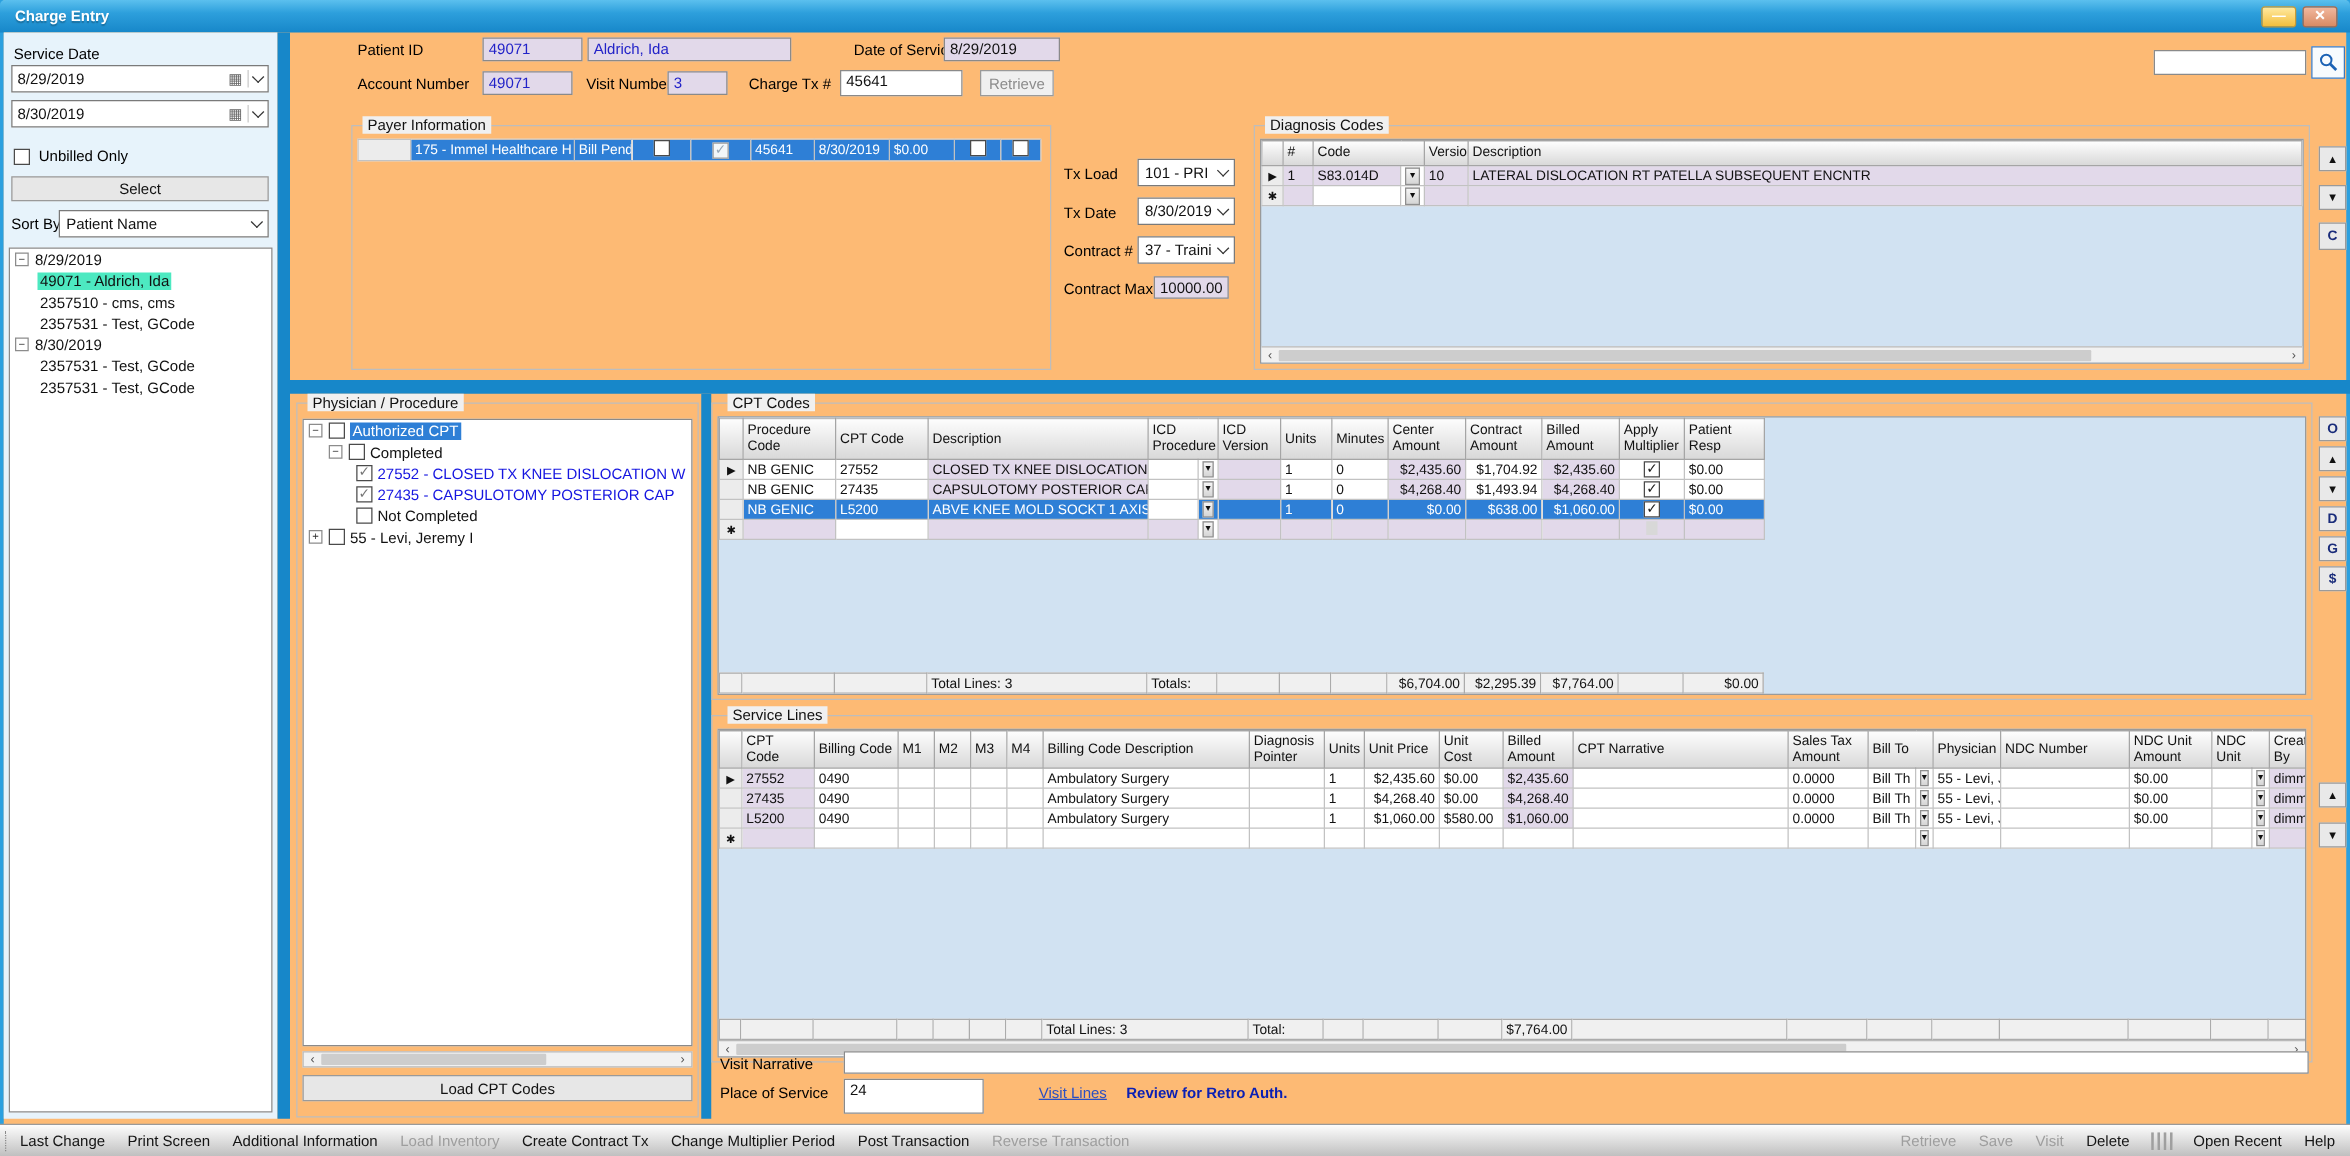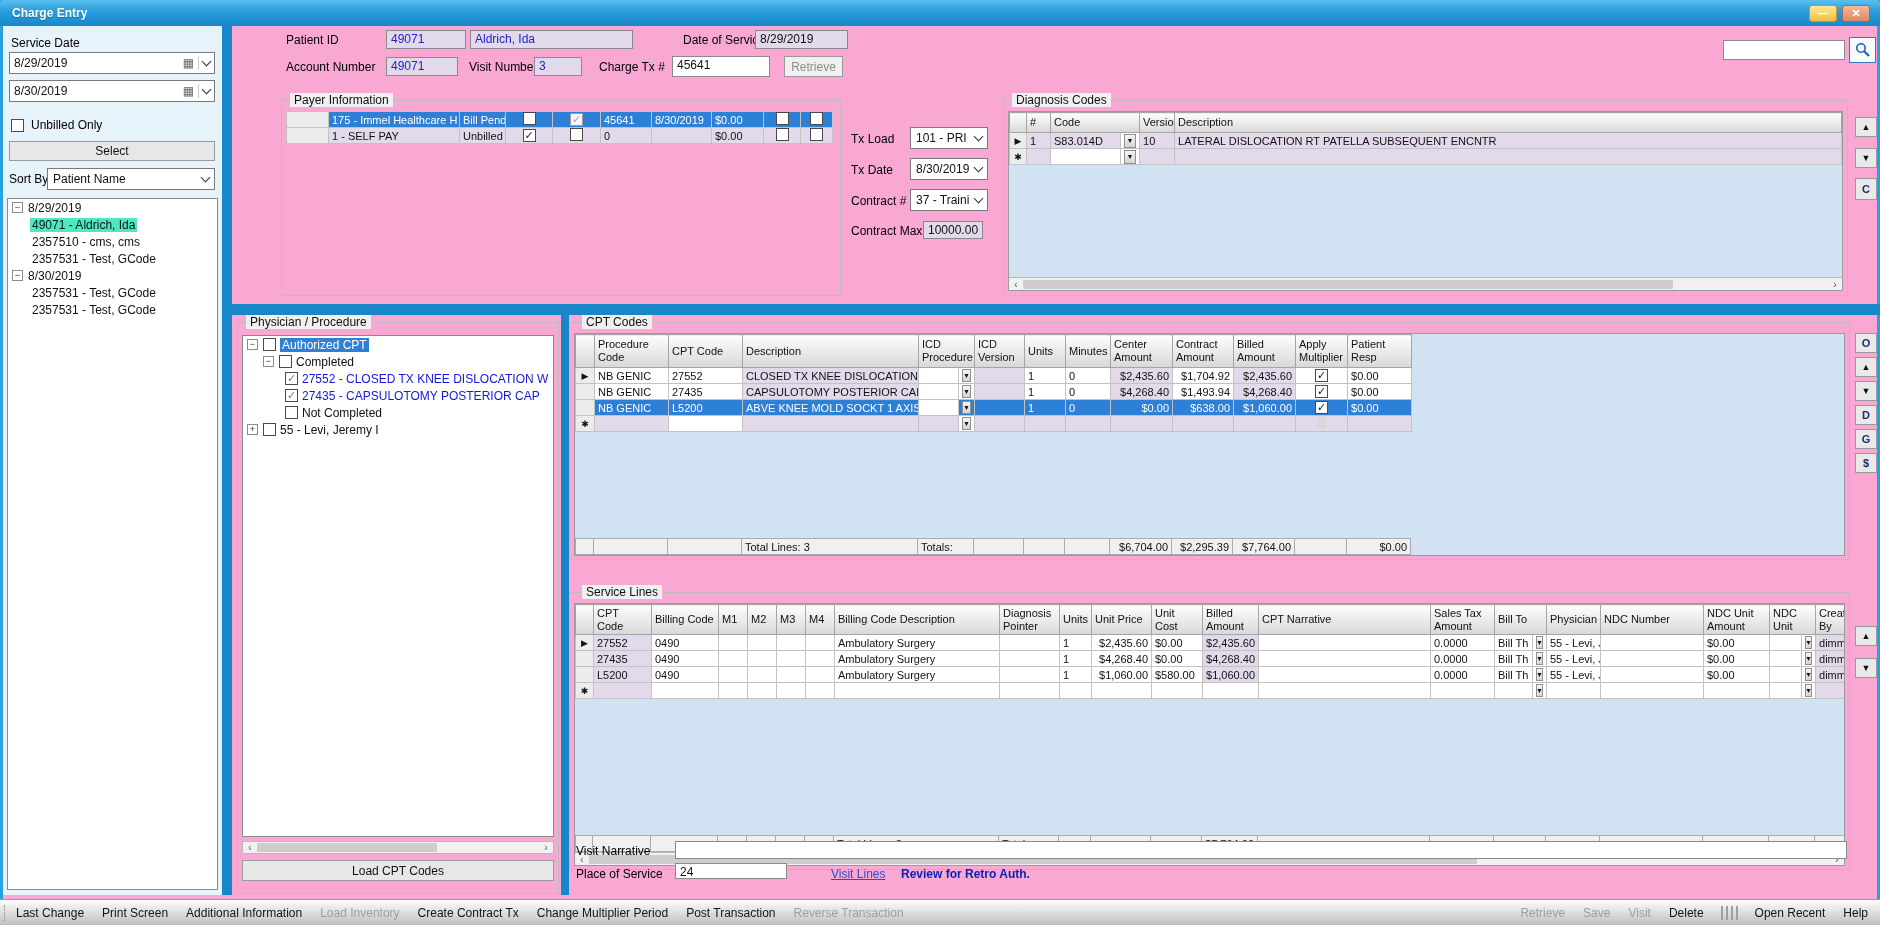--- a/index.html
+++ b/index.html
@@ -1,18 +1,18 @@
 <!DOCTYPE html>
 <html><head>
 <meta charset="utf-8">
 <style>
 * { margin:0; padding:0; box-sizing:border-box; }
 html,body { width:1880px; height:925px; }
 body { font-family:"Liberation Sans", sans-serif; font-size:12px; color:#111; background:#F0F0F0; position:relative; overflow:hidden; }
-.window { position:absolute; inset:0; border:3px solid #2BA0DF; border-top:none; background:#f9a8d4; }
+.window { position:absolute; inset:0; border:3px solid #2BA0DF; border-top:none; background:#fdba74; }
 
 .titlebar { position:absolute; left:-3px; top:0; width:1880px; height:26px;
   background:linear-gradient(180deg,#5BC0EE 0%,#2D9FDC 40%,#1787C9 100%);
   border-radius:4px 4px 0 0; display:flex; align-items:center; }
 .title-text { color:#fff; font-weight:bold; font-size:12px; padding-left:12px; text-shadow:0 1px 1px rgba(0,0,0,.25); }
 .title-btns { margin-left:auto; display:flex; gap:5px; padding-right:10px; }
 .tbtn { width:28px; height:17px; border-radius:3px; display:flex; align-items:center; justify-content:center;
   color:#fff; font-weight:bold; font-size:11px; line-height:1; }
 .tbtn.min { background:linear-gradient(#FFE9A0,#F3BE3C); border:1px solid #C79A36; }
 .tbtn.close { background:linear-gradient(#F2B89E,#D78A64); border:1px solid #AD6A4A; }
@@ -177,32 +177,20 @@
         </colgroup>
       <tbody>
       <tr class="sel">
         <td class="rowsel"></td>
         <td>175 - Immel Healthcare H</td>
         <td>Bill Pendi</td>
         <td class="ctr"><span class="cb"></span></td>
         <td class="ctr"><span class="cb dis">✓</span></td>
         <td>45641</td>
         <td>8/30/2019</td>
-        <td>$0.00</td>
-        <td class="ctr"><span class="cb"></span></td>
-        <td class="ctr"><span class="cb"></span></td>
-      </tr>
-      <tr style="background:#E2D9EA;">
-        <td class="rowsel"></td>
-        <td>1 - SELF PAY</td>
-        <td>Unbilled</td>
-        <td class="ctr"><span class="cb">✓</span></td>
-        <td class="ctr"><span class="cb off"></span></td>
-        <td>0</td>
-        <td></td>
         <td>$0.00</td>
         <td class="ctr"><span class="cb"></span></td>
         <td class="ctr"><span class="cb"></span></td>
       </tr>
     </tbody>
       </table>
   </div>
 
   <div class="lbl" style="left:848px;top:132px;">Tx Load</div>
   <div class="combo" style="left:907px;top:127px;width:78px;height:22px;">
@@ -452,21 +440,21 @@
   <div class="sidebtn" style="left:1852px;top:357px;">
       <span class="tri">▲</span>
     </div>
   <div class="sidebtn" style="left:1852px;top:381px;">
       <span class="tri">▼</span>
     </div>
   <div class="sidebtn" style="left:1852px;top:405px;">D</div>
   <div class="sidebtn" style="left:1852px;top:429px;">G</div>
   <div class="sidebtn" style="left:1852px;top:453px;">$</div>
 
-  <div class="group" style="left:566px;top:572px;width:1281px;height:278px;margin-top:20px;">
+  <div class="group" style="left:566px;top:572px;width:1281px;height:278px;">
     <div class="legend" style="left:12px;">Service Lines</div>
     <div class="gridarea" style="left:4px;top:10px;right:4px;bottom:3px;">
       <table class="grid" style="width:1275px;">
         <colgroup>
             <col style="width:18px">
             <col style="width:58px">
             <col style="width:67px">
             <col style="width:29px">
             <col style="width:29px">
             <col style="width:29px">
@@ -663,21 +651,21 @@
   <div class="sidebtn" style="left:1852px;top:626px;">
       <span class="tri">▲</span>
     </div>
   <div class="sidebtn" style="left:1852px;top:658px;">
       <span class="tri">▼</span>
     </div>
 
   <div class="lbl" style="left:573px;top:844px;">Visit Narrative</div>
   <div class="box" style="left:672px;top:841px;width:1172px;height:18px;"></div>
   <div class="lbl" style="left:573px;top:867px;">Place of Service</div>
-  <div class="box" style="left:672px;top:863px;width:112px;height:16px;">24</div>
+  <div class="box" style="left:672px;top:863px;width:112px;height:28px;">24</div>
   <span class="link" style="position:absolute;left:828px;top:867px;">Visit Lines</span>
   <span class="retro" style="position:absolute;left:898px;top:867px;">Review for Retro Auth.</span>
 
   <div class="statusbar">
     <span class="sb-grip" style="margin-left:4px;"></span>
     <span class="sb-item">Last Change</span>
     <span class="sb-item">Print Screen</span>
     <span class="sb-item">Additional Information</span>
     <span class="sb-item disabled">Load Inventory</span>
     <span class="sb-item">Create Contract Tx</span>

